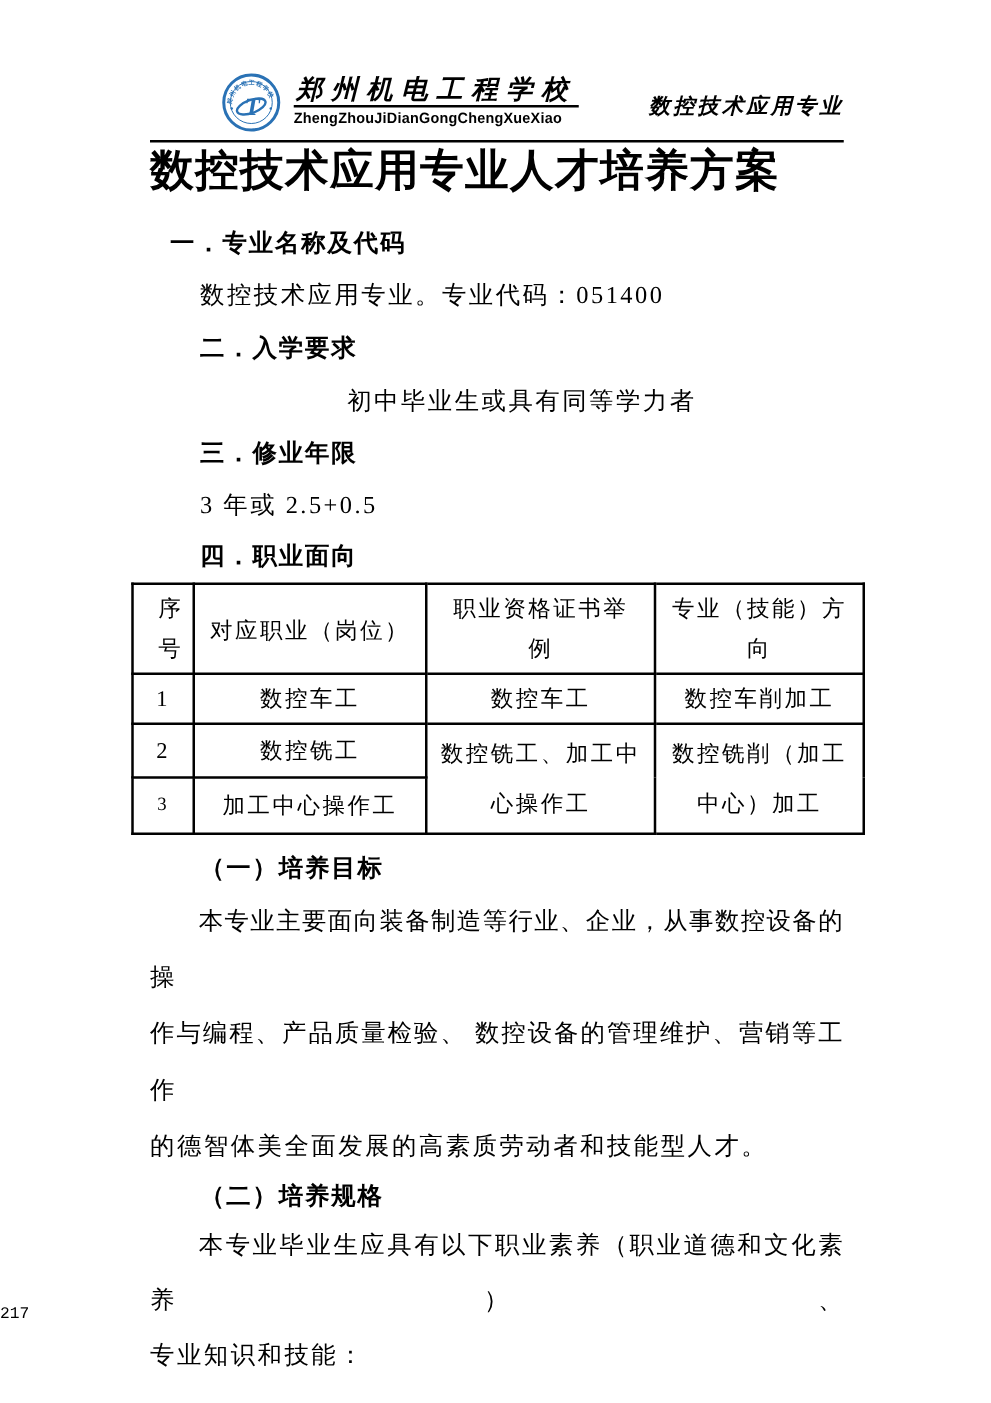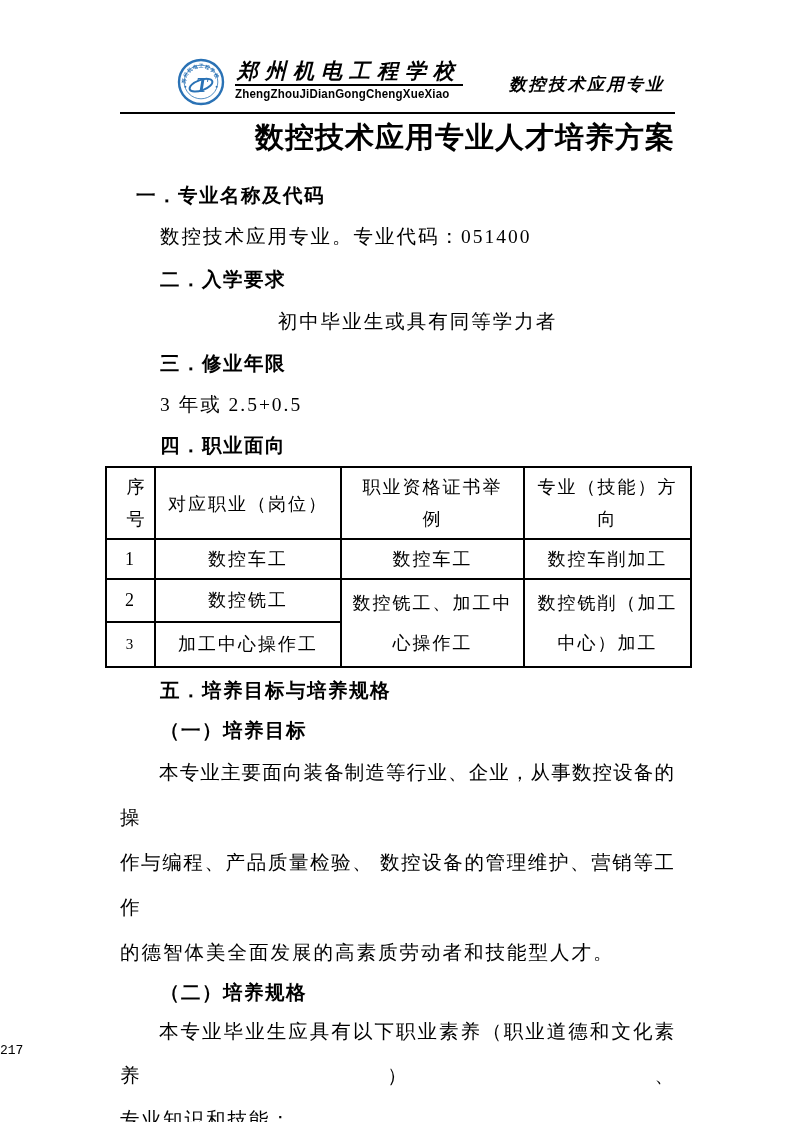--- a/index.html
+++ b/index.html
@@ -28,32 +28,32 @@
     border-bottom:2px solid #000;
     padding:0 2px 1px 2px;white-space:nowrap;
   }
   .school-pinyin{
     font-family:"Liberation Sans","DejaVu Sans",sans-serif;
     font-weight:bold;font-size:12px;line-height:14px;
     letter-spacing:0.2px;margin-top:1px;white-space:nowrap;
     transform:scaleX(0.96);transform-origin:left;
   }
   .dept{
-    margin-left:auto;margin-top:15px;margin-right:10px;
+    margin-left:auto;margin-top:15px;
     font-family:"Liberation Serif","DejaVu Serif",serif;
     font-weight:bold;font-style:italic;
     font-size:17px;letter-spacing:2.5px;white-space:nowrap;
   }
   .rule{border-bottom:2.5px solid #000;margin-top:2px;}
   
   .title{
     margin:4px 0 0 0;
     font-family:"Liberation Sans","DejaVu Sans",sans-serif;
-    font-weight:bold;font-size:29px;line-height:38px;
-    text-align:right;letter-spacing:1px;
+    font-weight:bold;font-size:35px;line-height:38px;
+    text-align:left;letter-spacing:1px;
   }
   
   .h{
     font-family:"Liberation Sans","DejaVu Sans",sans-serif;
     font-weight:bold;font-size:19.5px;line-height:26px;
     margin:0 0 0 40px;letter-spacing:1.5px;
   }
   .bodyline{
     font-size:19.5px;line-height:26px;
     margin:0 0 0 40px;letter-spacing:2px;
@@ -168,21 +168,20 @@
         <td rowspan="2"><span class="cw cw-merged">数控铣工、加工中心操作工</span></td>
         <td rowspan="2"><span class="cw cw-merged">数控铣削（加工中心）加工</span></td>
       </tr>
       <tr class="r3">
         <td class="small-no">3</td>
         <td>加工中心操作工</td>
       </tr>
     </tbody>
   </table>
 
-  <div class="h mt-h5">五．培养目标与培养规格</div>
 
   <div class="h mt-h5a">（一）培养目标</div>
   <div class="para">
     <div class="pline first">本专业主要面向装备制造等行业、企业，从事数控设备的操</div>
     <div class="pline">作与编程、产品质量检验、 数控设备的管理维护、营销等工作</div>
     <div class="pline last">的德智体美全面发展的高素质劳动者和技能型人才。</div>
   </div>
 
   <div class="h mt-h5b">（二）培养规格</div>
   <div class="para2">

